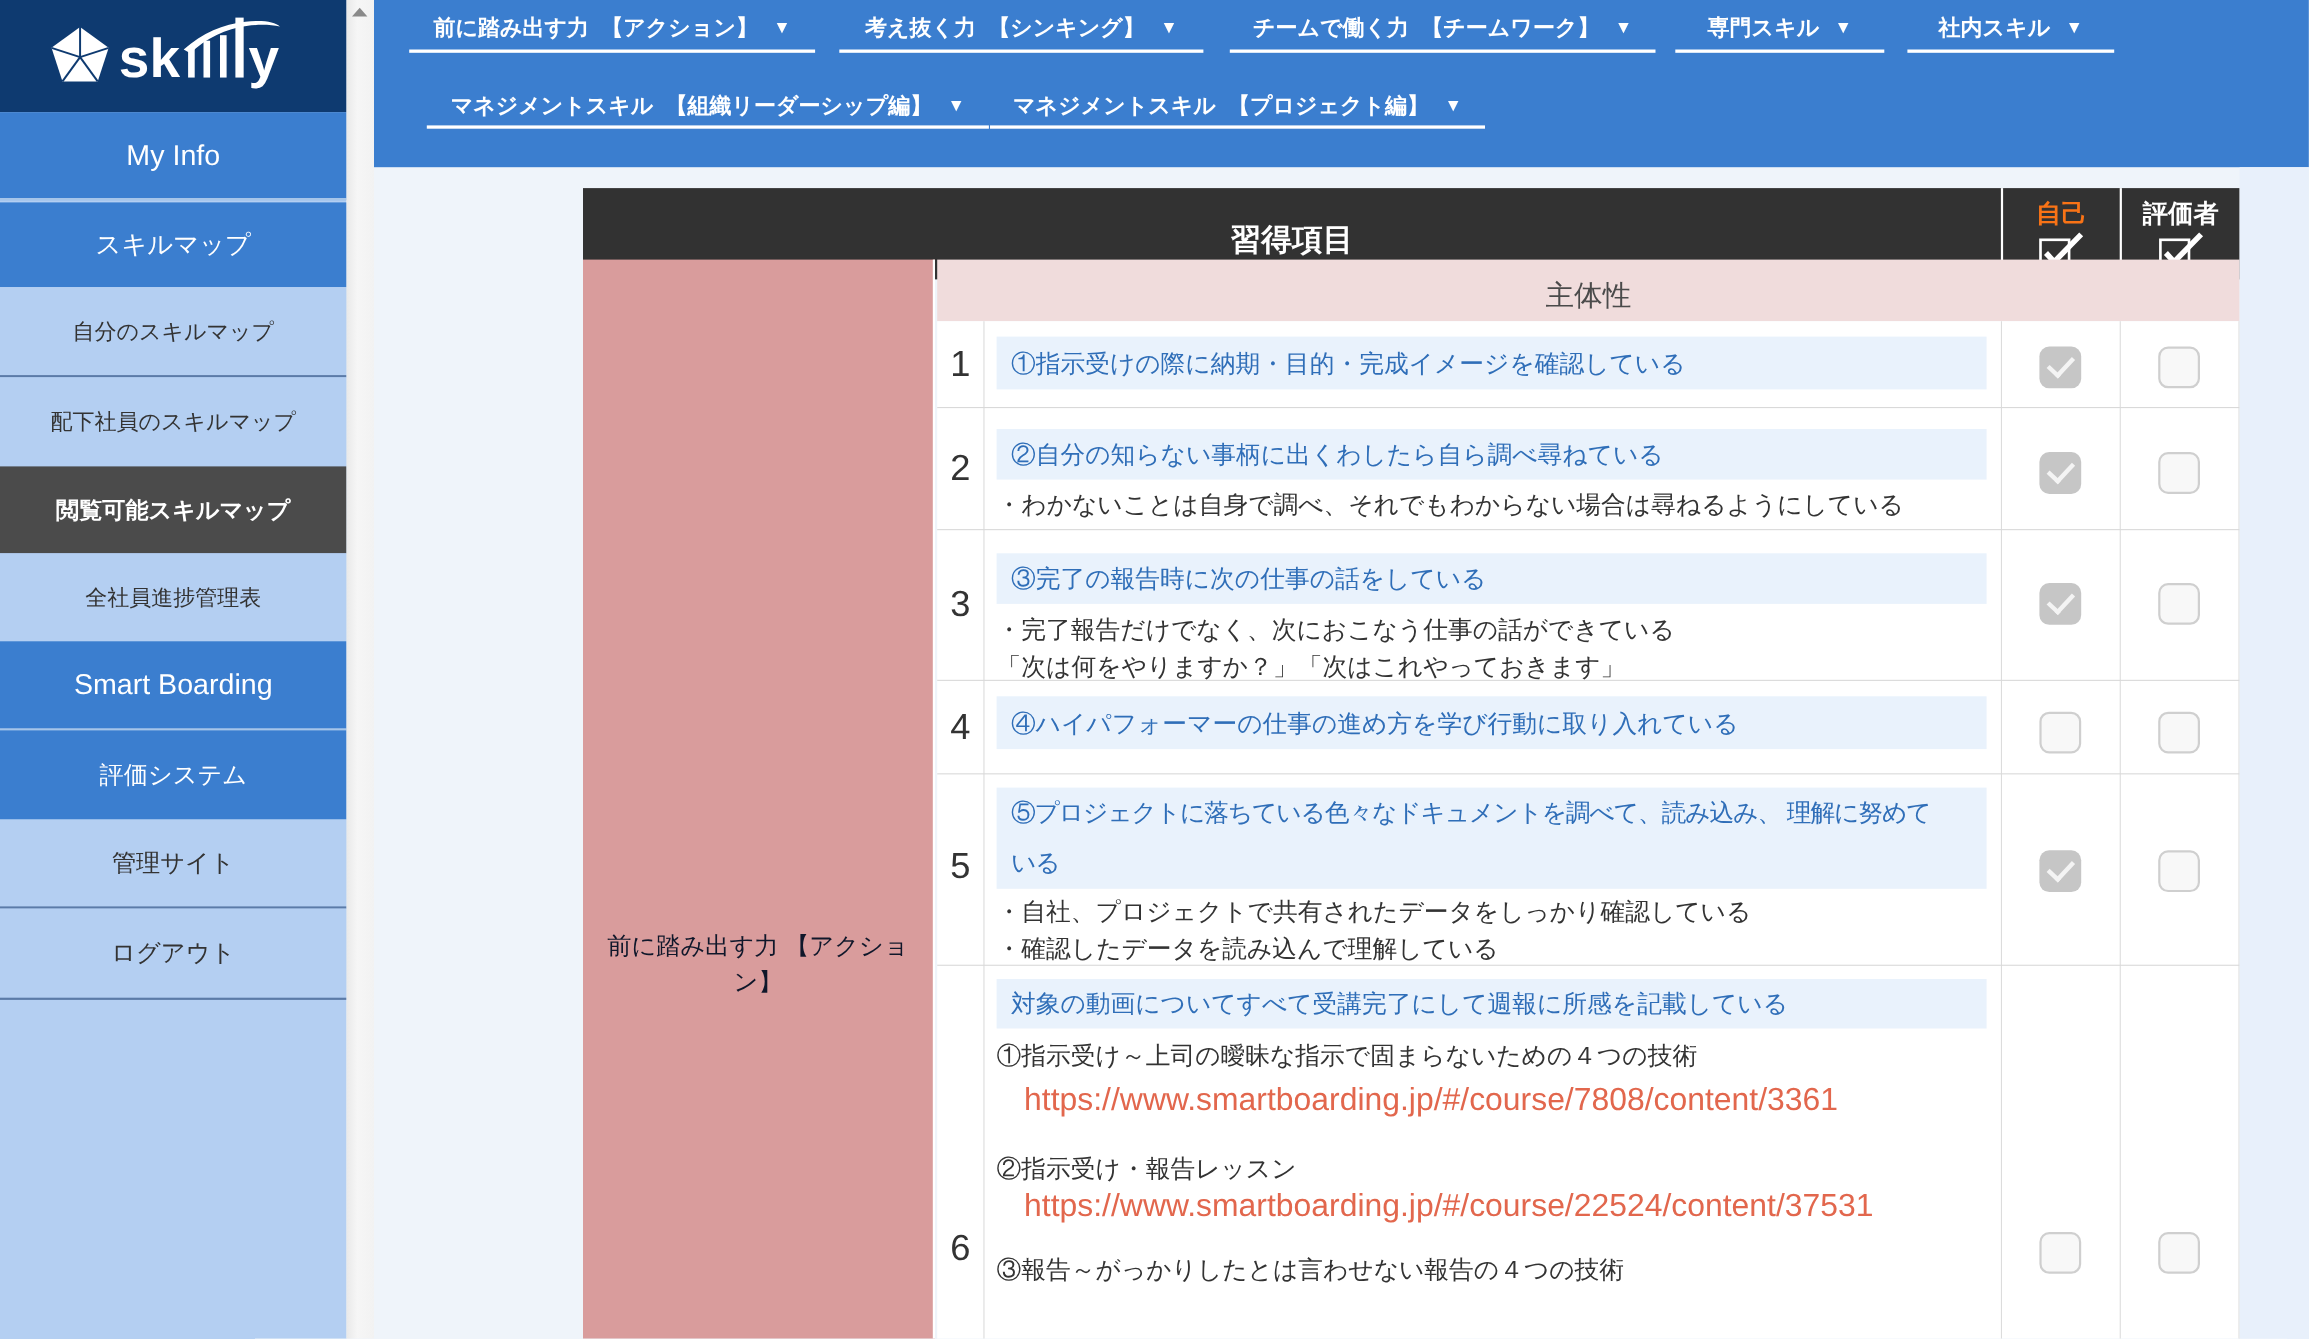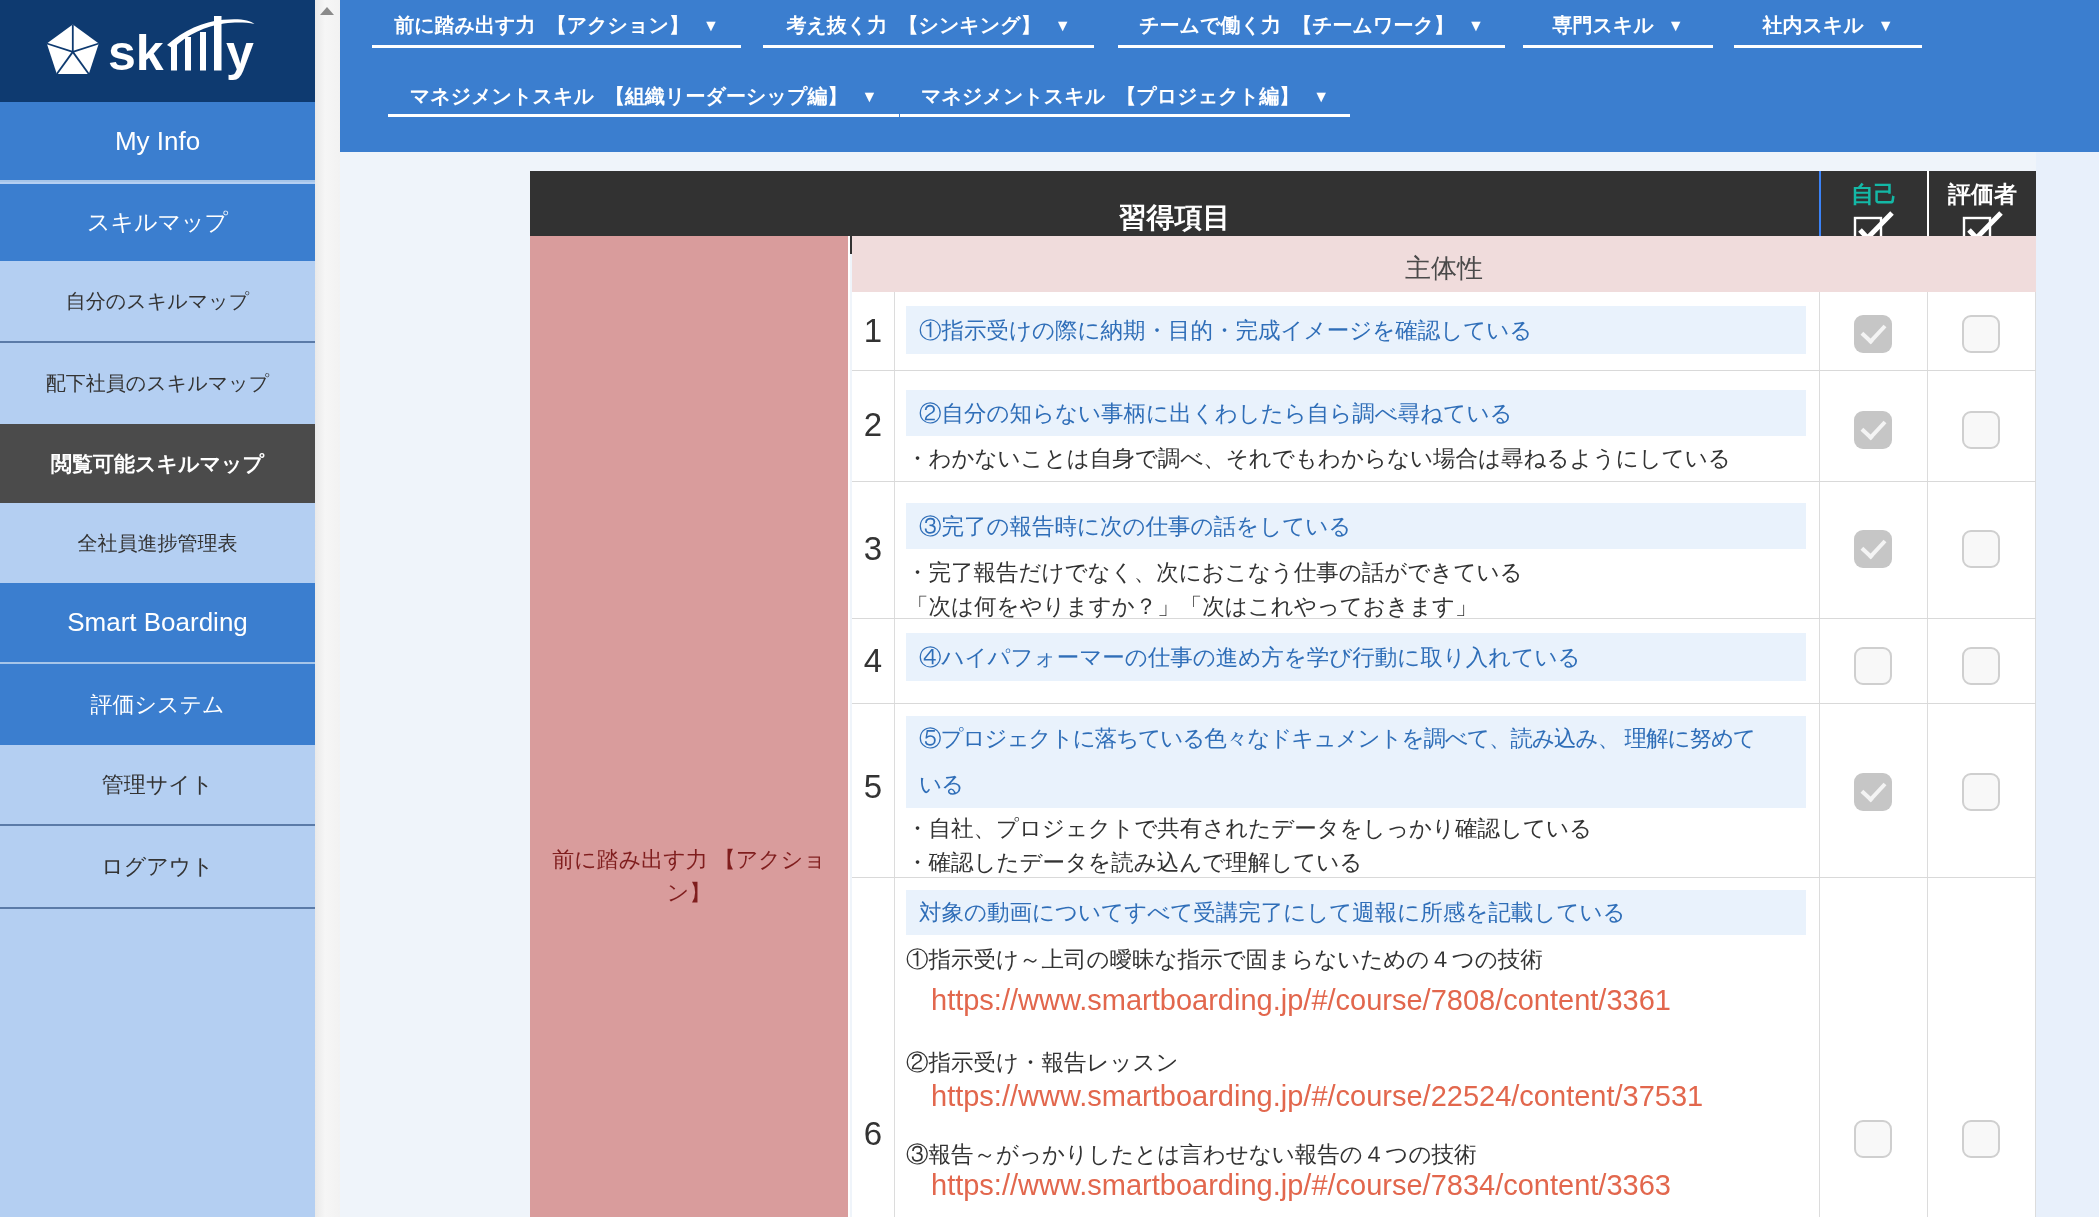--- a/index.html
+++ b/index.html
@@ -29,27 +29,27 @@
   .tab { position:absolute; color:#fff; font-weight:bold; font-size:20px;
     border-bottom:3px solid #fff; text-align:center; height:48px; padding-top:6px;
     display:flex; align-items:center; justify-content:center; }
   .tab .ar { font-size:16px; margin-left:14px; }
   .tab.r2 { top:69px; padding-top:10px; }
 
   
   #thead { position:absolute; left:530px; top:171px; width:1506px; height:83px; background:#323232; }
   #thead .c1 { position:absolute; left:0; top:0; width:1289px; height:83px; color:#fff;
      display:flex; align-items:center; justify-content:center; font-size:28px; font-weight:bold; padding-top:10px; }
-  #thead .c2 { position:absolute; left:1289px; top:0; width:108px; height:83px; border-left:2px solid #3b82f6; color:#14b8a6; }
+  #thead .c2 { position:absolute; left:1289px; top:0; width:108px; height:83px; border-left:2px solid #ffffff; color:#f97316; }
   #thead .c3 { position:absolute; left:1397px; top:0; width:109px; height:83px; border-left:2px solid #fff; color:#fff; }
   .hcol { display:flex; flex-direction:column; align-items:center; }
   .hcol .t { font-size:23px; font-weight:bold; margin-top:8px; }
 
   #cat { position:absolute; left:530px; top:236px; width:320px; height:981px; background:#d99c9c; border-right:2px solid #fff; }
-  #cat .lbl { position:absolute; left:0; top:607px; width:318px; text-align:center; color:#7f1d1d; font-size:22px; line-height:33px; white-space:nowrap; }
+  #cat .lbl { position:absolute; left:0; top:607px; width:318px; text-align:center; color:#0f172a; font-size:22px; line-height:33px; white-space:nowrap; }
 
   #shutai { position:absolute; left:852px; top:236px; width:1184px; height:56px; background:#f0dcdc;
      display:flex; align-items:center; justify-content:center; color:#4a4a4a; font-size:26px; padding-top:9px; }
 
   #grid { position:absolute; left:852px; top:292px; width:1184px; height:925px; background:#fff; }
   .hline { position:absolute; left:0; width:1184px; height:1px; background:#d9d9d9; }
   .vline { position:absolute; top:0; width:1px; height:925px; background:#dcdcdc; }
 
   .num { position:absolute; left:0; width:42px; text-align:center; color:#333; font-size:33px; }
   .tbox { position:absolute; left:54px; width:900px; background:#e9f2fc; color:#2f6eb8; font-size:22.5px;
@@ -168,21 +168,20 @@
 
   <div class="tbox" style="top:424px;height:92px;line-height:46px;display:block;padding-top:0;white-space:nowrap;letter-spacing:-1px;">⑤プロジェクトに落ちている色々なドキュメントを調べて、読み込み、 理解に努めて<br>いる</div>
   <div class="btext" style="top:520px;">・自社、プロジェクトで共有されたデータをしっかり確認している<br>・確認したデータを読み込んで理解している</div>
 
   <div class="tbox" style="top:598px;height:45px;">対象の動画についてすべて受講完了にして週報に所感を記載している</div>
   <div class="btext" style="top:651px;">①指示受け～上司の曖昧な指示で固まらないための４つの技術</div>
   <div class="btext link" style="top:691px;">https://www.smartboarding.jp/#/course/7808/content/3361</div>
   <div class="btext" style="top:754px;">②指示受け・報告レッスン</div>
   <div class="btext link" style="top:787px;">https://www.smartboarding.jp/#/course/22524/content/37531</div>
   <div class="btext" style="top:846px;">③報告～がっかりしたとは言わせない報告の４つの技術</div>
-  <div class="btext link" style="top:876px;">https://www.smartboarding.jp/#/course/7834/content/3363</div>
 
   <div class="cb on" style="left:1002px;top:23px;"></div>
   <div class="cb off" style="left:1110px;top:23px;"></div>
   <div class="cb on" style="left:1002px;top:119px;"></div>
   <div class="cb off" style="left:1110px;top:119px;"></div>
   <div class="cb on" style="left:1002px;top:238px;"></div>
   <div class="cb off" style="left:1110px;top:238px;"></div>
   <div class="cb off" style="left:1002px;top:355px;"></div>
   <div class="cb off" style="left:1110px;top:355px;"></div>
   <div class="cb on" style="left:1002px;top:481px;"></div>

